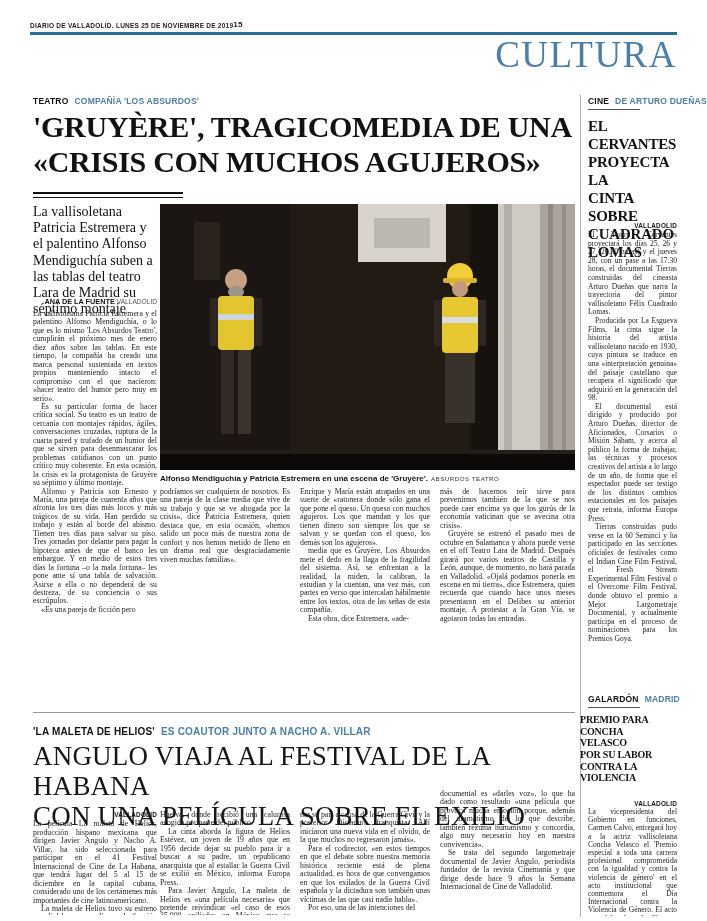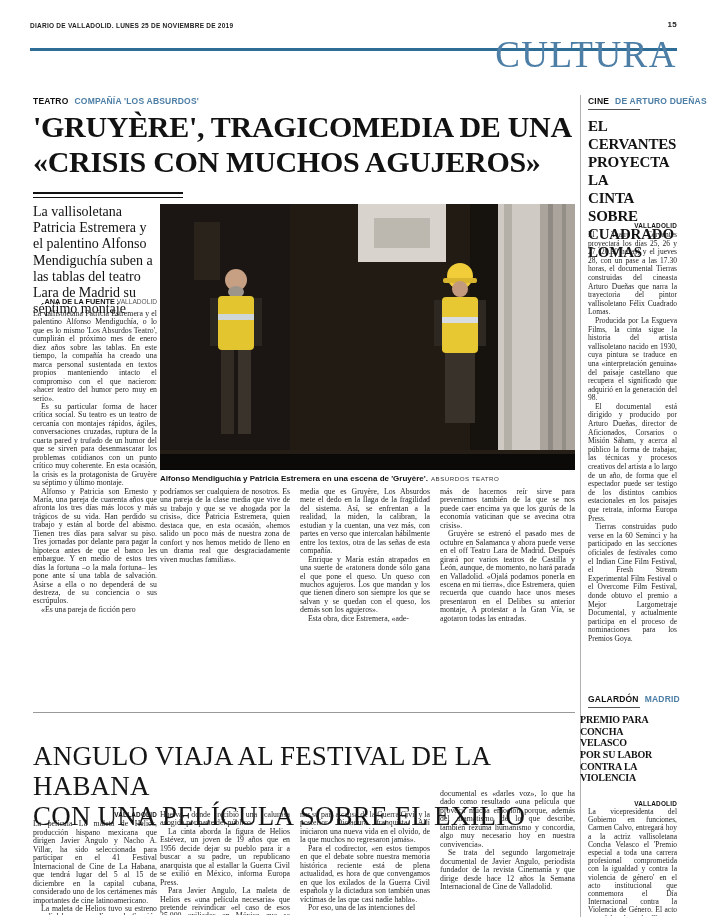--- a/index.html
+++ b/index.html
@@ -4,24 +4,24 @@
 <style>
   html,body{margin:0;padding:0;background:#e8e8e8;}
   .page{
     position:relative;width:707px;height:921px;background:#ffffff;
     font-family:"Liberation Serif",serif;color:#1c1c1c;overflow:hidden;
     margin:0 auto;
   }
   
   .topbar{
     position:absolute;left:30px;right:30px;top:20px;
-    display:flex;justify-content:space-between;align-items:flex-end;
+    display:flex;align-items:flex-end;
     font-family:"Liberation Sans",sans-serif;font-weight:bold;
     font-size:6.5px;letter-spacing:.25px;color:#222;
-    border-bottom:3px solid #2e6e96;padding-bottom:19px;gap:28px;
+    border-bottom:3px solid #2e6e96;padding-bottom:3px;
   }
   .topbar .pagenum{font-size:8px;}
   .section-title{
     position:absolute;top:36px;right:30px;
     font-family:"Liberation Serif",serif;font-size:37px;line-height:1;
     color:#4d7ea6;letter-spacing:1.5px;font-weight:normal;
   }
   
   .kicker{
     font-family:"Liberation Sans",sans-serif;font-weight:bold;
@@ -186,31 +186,34 @@
     </svg>
   </div>
   <div class="caption">
     <span>Alfonso Mendiguchía y Patricia Estremera en una escena de 'Gruyère'.</span><span class="credit">ABSURDOS TEATRO</span>
   </div>
 
   <div class="bodycol col2">
       <p>podríamos ser cualquiera de nosotros. Es una pareja de la clase media que vive de su trabajo y que se ve ahogada por la crisis», dice Patricia Estremera, quien destaca que, en esta ocasión, «hemos salido un poco más de nuestra zona de confort y nos hemos metido de lleno en un drama real que desgraciadamente viven muchas familias».</p>
     </div>
   <div class="bodycol col3">
+      <p>Enrique y María están atrapados en una suerte de «ratonera donde sólo gana el que pone el queso. Un queso con muchos agujeros. Los que mandan y los que tienen dinero son siempre los que se salvan y se quedan con el queso, los demás son los agujeros».</p>
       <p>media que es Gruyère, Los Absurdos mete el dedo en la llaga de la fragilidad del sistema. Así, se enfrentan a la realidad, la miden, la calibran, la estudian y la cuentan, una vez más, con partes en verso que intercalan hábilmente entre los textos, otra de las señas de esta compañía.</p>
-      <p>Enrique y María están atrapados en una suerte de «ratonera donde sólo gana el que pone el queso. Un queso con muchos agujeros. Los que mandan y los que tienen dinero son siempre los que se salvan y se quedan con el queso, los demás son los agujeros».</p>
       <p>Esta obra, dice Estremera, «ade-</p>
     </div>
   <div class="bodycol col4">
       <p>más de hacernos reír sirve para prevenirnos también de la que se nos puede caer encima ya que los gurús de la economía vaticinan que se avecina otra crisis».</p>
       <p>Gruyère se estrenó el pasado mes de octubre en Salamanca y ahora puede verse en el off Teatro Lara de Madrid. Después girará por varios teatros de Castilla y León, aunque, de momento, no hará parada en Valladolid. «Ojalá podamos ponerla en escena en mi tierra», dice Estremera, quien recuerda que cuando hace unos meses presentaron en el Delibes su anterior montaje, A protestar a la Gran Vía, se agotaron todas las entradas.</p>
     </div>
 
   <div class="main-divider"></div>
 
+  <div class="kicker bottom-kicker">
+    <span>'LA MALETA DE HELIOS'</span><span class="blue">ES COAUTOR JUNTO A NACHO A. VILLAR</span>
+  </div>
   <h2 class="bottom-headline" style="margin:0;">ANGULO VIAJA AL FESTIVAL DE LA HABANA
 CON UNA PELÍCULA SOBRE EL EXILIO</h2>
 
   <div class="bodycol bcol1">
     <div class="dateline">VALLADOLID</div>
     <div>
         <p>La película La maleta de Helios, producción hispano mexicana que dirigen Javier Angulo y Nacho A. Villar, ha sido seleccionada para participar en el 41 Festival Internacional de Cine de La Habana, que tendrá lugar del 5 al 15 de diciembre en la capital cubana, considerado uno de los certámenes más importantes de cine latinoamericano.</p>
         <p>La maleta de Helios tuvo su estreno mundial hace unos días en la Sección Oficial del Festival de</p>
       </div>
   </div>
@@ -219,21 +222,21 @@
       <p>La cinta aborda la figura de Helios Estévez, un joven de 19 años que en 1956 decide dejar su pueblo para ir a buscar a su padre, un republicano anarquista que al estallar la Guerra Civil se exilió en México, informa Europa Press.</p>
       <p>Para Javier Angulo, La maleta de Helios es «una película necesaria» que pretende reivindicar «el caso de esos 25.000 exiliados en México que se vieron obligados a abando-</p>
     </div>
   <div class="bodycol bcol3">
       <p>nar su país a causa de la Guerra Civil y la posterior Dictadura franquista. Allí iniciaron una nueva vida en el olvido, de la que muchos no regresaron jamás».</p>
       <p>Para el codirector, «en estos tiempos en que el debate sobre nuestra memoria histórica reciente está de plena actualidad, es hora de que convengamos en que los exilados de la Guerra Civil española y la dictadura son también unas víctimas de las que casi nadie habla».</p>
       <p>Por eso, una de las intenciones del</p>
     </div>
   <div class="bodycol bcol4">
       <p>documental es «darles voz», lo que ha dado como resultado «una película que provoca mucha emoción porque, además del dramatismo de lo que describe, también rezuma humanismo y concordia, algo muy necesario hoy en nuestra convivencia».</p>
-      <p>Se trata del segundo largometraje documental de Javier Angulo, periodista fundador de la revista Cinemanía y que dirige desde hace 12 años la Semana Internacional de Cine de Valladolid.</p>
+      <p>Se trata del segundo largometraje documental de Javier Angulo, periodista fundador de la revista Cinemanía y que dirige desde hace 9 años la Semana Internacional de Cine de Valladolid.</p>
     </div>
 
   <div class="rail-divider"></div>
 
   <div class="kicker rail-kicker1">
     <span>CINE</span><span class="blue">DE ARTURO DUEÑAS</span>
   </div>
   <div class="kicker-rule1"></div>
   <h3 class="rail-headline1" style="margin:0;">EL CERVANTES
 PROYECTA LA

